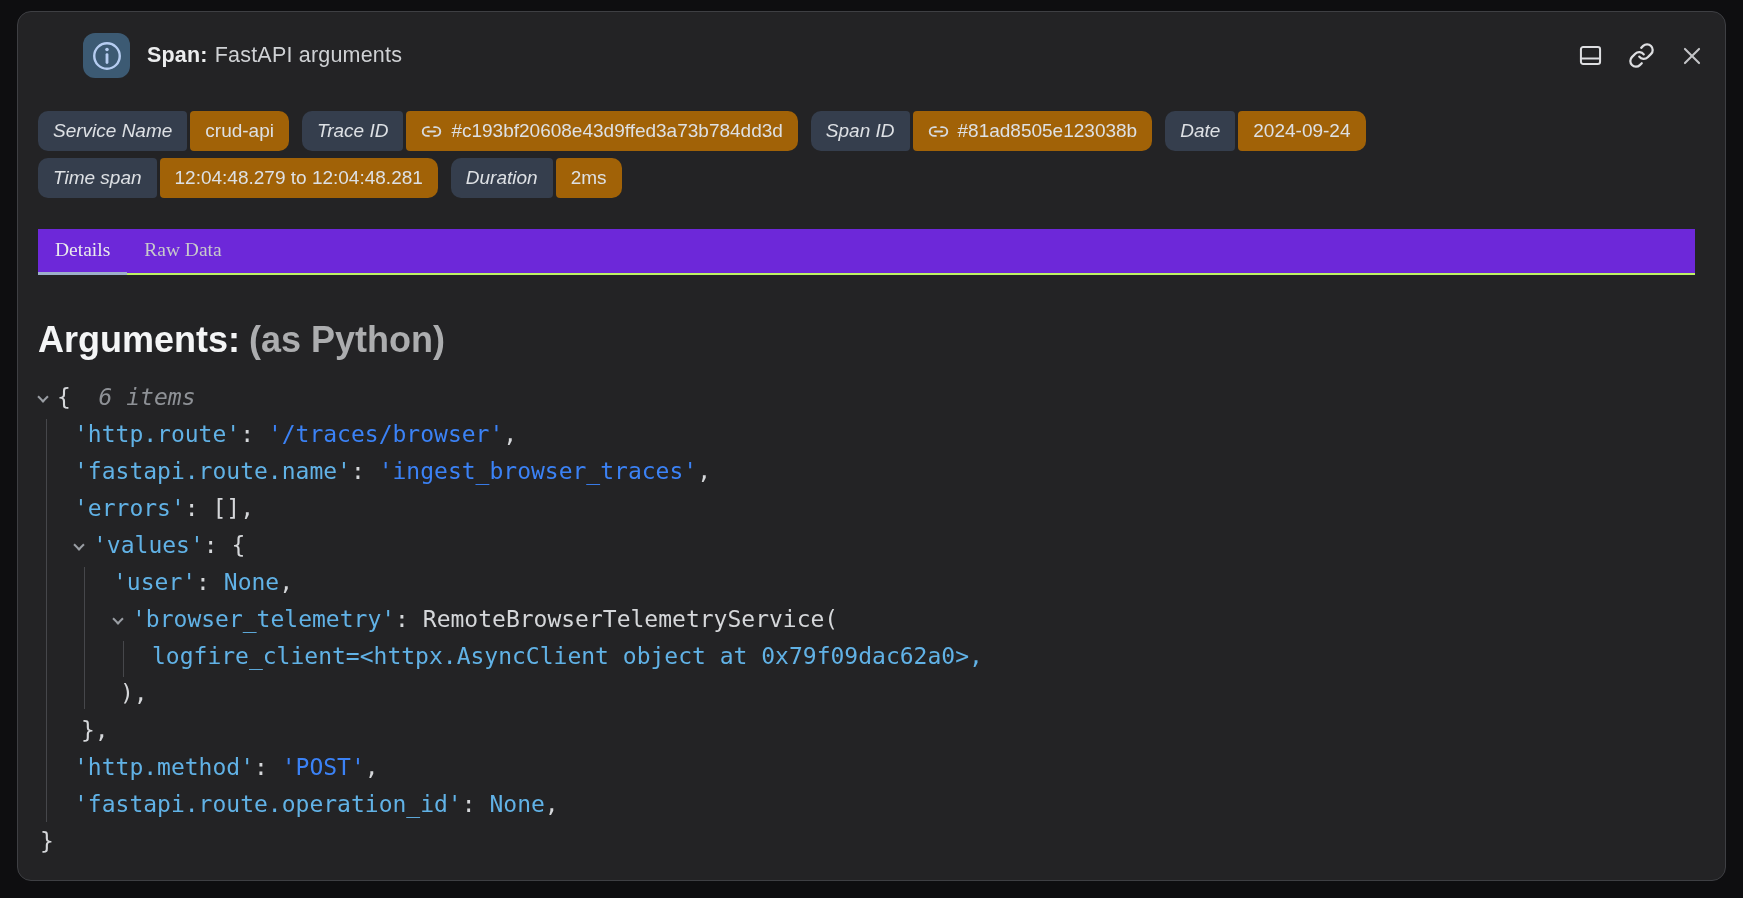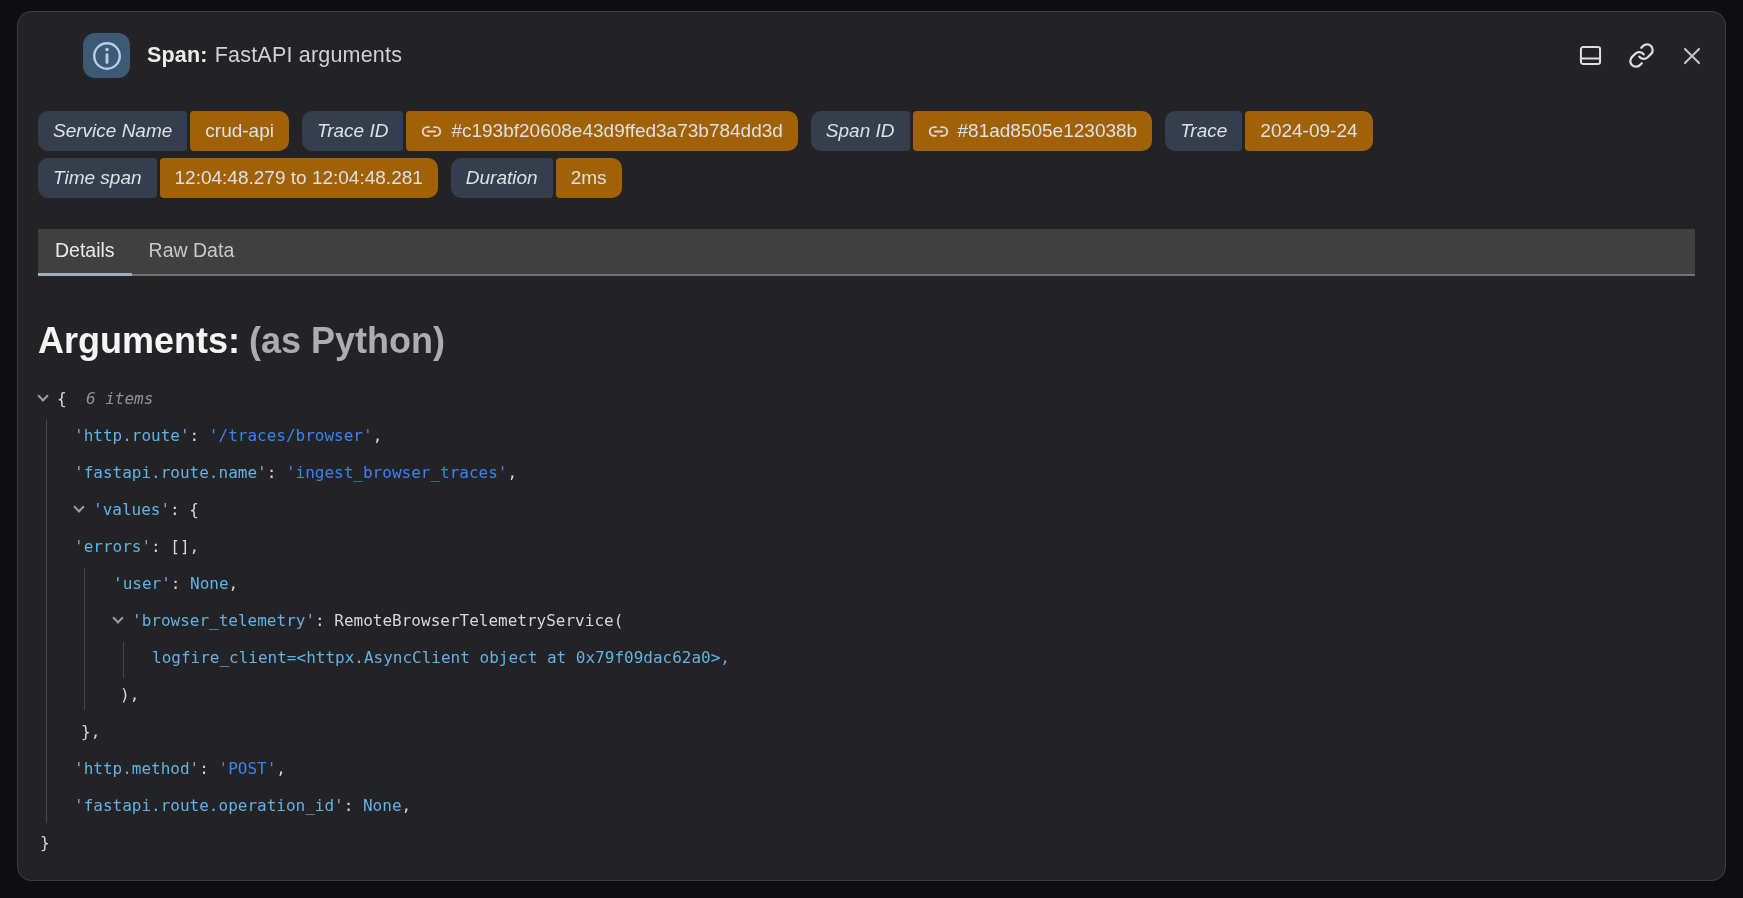--- a/index.html
+++ b/index.html
@@ -36,38 +36,39 @@
   .badges { margin-top:33px; display:flex; flex-direction:column; gap:7px; }
   .badge-row { display:flex; gap:13px; }
   .badge { display:flex; gap:3px; height:40px; font-size:19px; white-space:nowrap; }
   .badge-seg { display:flex; align-items:center; padding:0 15px; color:#dde0e4; }
   .badge-label { background:#353e4d; font-style:italic; border-radius:10px 4px 4px 10px; }
   .badge-value { background:#a16207; border-radius:4px 10px 10px 4px; gap:9px; }
   .badge-value svg { color:#d6d9dd; flex:0 0 auto; }
   
   .tabbar {
     margin-top:31px; display:flex;
-    background:#404040;
-    border-bottom:2px solid #737373;
+    background:#6d28d9;
+    border-bottom:2px solid #bef264;
     width:1657px;
+    font-family:Liberation Serif, serif;
   }
   .tab { padding:10px 17px 12px; font-size:19.5px; color:#c8c9cb; position:relative; cursor:pointer; }
   .tab.active { color:#e9eaec; }
   .tab.active::after {
     content:""; position:absolute; left:0; right:0; bottom:-2px; height:3px;
     background:#9db0ca;
   }
   
   .sec-heading { margin-top:44px; font-size:36px; font-weight:700; color:#f4f5f6; }
   .sec-heading .suffix { color:#acadaf; margin-left:9px; font-weight:700; }
   
   .code {
     position:relative; margin-top:18px;
     font-family:"DejaVu Sans Mono", monospace;
-    font-size:16px; line-height:37px;
+    font-size:23px; line-height:37px;
     color:#d5d7da;
   }
   .cl { white-space:pre; height:37px; }
   .tk-p { color:#d5d7da; }
   .tk-k { color:#61b2e6;text-align:center; }
   .tk-s { color:#3b82f6; }
   .tk-m { color:#8e9196; font-style:italic; }
   .chev {
     display:inline-block; width:8px; height:8px;
     border-right:2px solid #9a9ea4; border-bottom:2px solid #9a9ea4;
@@ -133,21 +134,21 @@
         </div>
         <div class="badge">
           <span class="badge-seg badge-label">Span ID</span>
           <span class="badge-seg badge-value"><svg width="21" height="21" viewBox="0 0 24 24" fill="none" stroke="currentColor" stroke-width="2.2" stroke-linecap="round">
               <path d="M15 7h2a5 5 0 0 1 0 10h-2"></path>
               <path d="M9 7H7a5 5 0 0 0 0 10h2"></path>
               <line x1="8" y1="12" x2="16" y2="12"></line>
             </svg>#81ad8505e123038b</span>
         </div>
         <div class="badge">
-          <span class="badge-seg badge-label">Trace</span>
+          <span class="badge-seg badge-label">Date</span>
           <span class="badge-seg badge-value">2024-09-24</span>
         </div>
       </div>
       <div class="badge-row">
         <div class="badge">
           <span class="badge-seg badge-label">Time span</span>
           <span class="badge-seg badge-value">12:04:48.279 to 12:04:48.281</span>
         </div>
         <div class="badge">
           <span class="badge-seg badge-label">Duration</span>
@@ -165,22 +166,22 @@
     <span>Arguments:</span><span class="suffix">(as Python)</span>
   </div>
 
   <div class="code">
     <div class="guide guide-root"></div>
     <div class="guide guide-values"></div>
     <div class="guide guide-browser"></div>
   <div class="cl" style="padding-left: 0px;"><span class="chev"></span><span class="tk-p">{  </span><span class="tk-m">6 items</span></div>
       <div class="cl" style="padding-left: 36px;"><span class="tk-k">'http.route'</span><span class="tk-p">: </span><span class="tk-s">'/traces/browser'</span><span class="tk-p">,</span></div>
       <div class="cl" style="padding-left: 36px;"><span class="tk-k">'fastapi.route.name'</span><span class="tk-p">: </span><span class="tk-s">'ingest_browser_traces'</span><span class="tk-p">,</span></div>
+      <div class="cl" style="padding-left: 36px;"><span class="tk-k">'errors'</span><span class="tk-p">: [],</span></div>
       <div class="cl" style="padding-left: 36px;"><span class="chev"></span><span class="tk-k">'values'</span><span class="tk-p">: {</span></div>
-      <div class="cl" style="padding-left: 36px;"><span class="tk-k">'errors'</span><span class="tk-p">: [],</span></div>
       <div class="cl" style="padding-left: 75px;"><span class="tk-k">'user'</span><span class="tk-p">: </span><span class="tk-k">None</span><span class="tk-p">,</span></div>
       <div class="cl" style="padding-left: 75px;"><span class="chev"></span><span class="tk-k">'browser_telemetry'</span><span class="tk-p">: RemoteBrowserTelemetryService(</span></div>
       <div class="cl" style="padding-left: 114px;"><span class="tk-k">logfire_client=&lt;httpx.AsyncClient object at 0x79f09dac62a0&gt;,</span></div>
       <div class="cl" style="padding-left: 82px;"><span class="tk-p">),</span></div>
       <div class="cl" style="padding-left: 43px;"><span class="tk-p">},</span></div>
       <div class="cl" style="padding-left: 36px;"><span class="tk-k">'http.method'</span><span class="tk-p">: </span><span class="tk-s">'POST'</span><span class="tk-p">,</span></div>
       <div class="cl" style="padding-left: 36px;"><span class="tk-k">'fastapi.route.operation_id'</span><span class="tk-p">: </span><span class="tk-k">None</span><span class="tk-p">,</span></div>
       <div class="cl" style="padding-left: 2px;"><span class="tk-p">}</span></div>
     </div>
 

